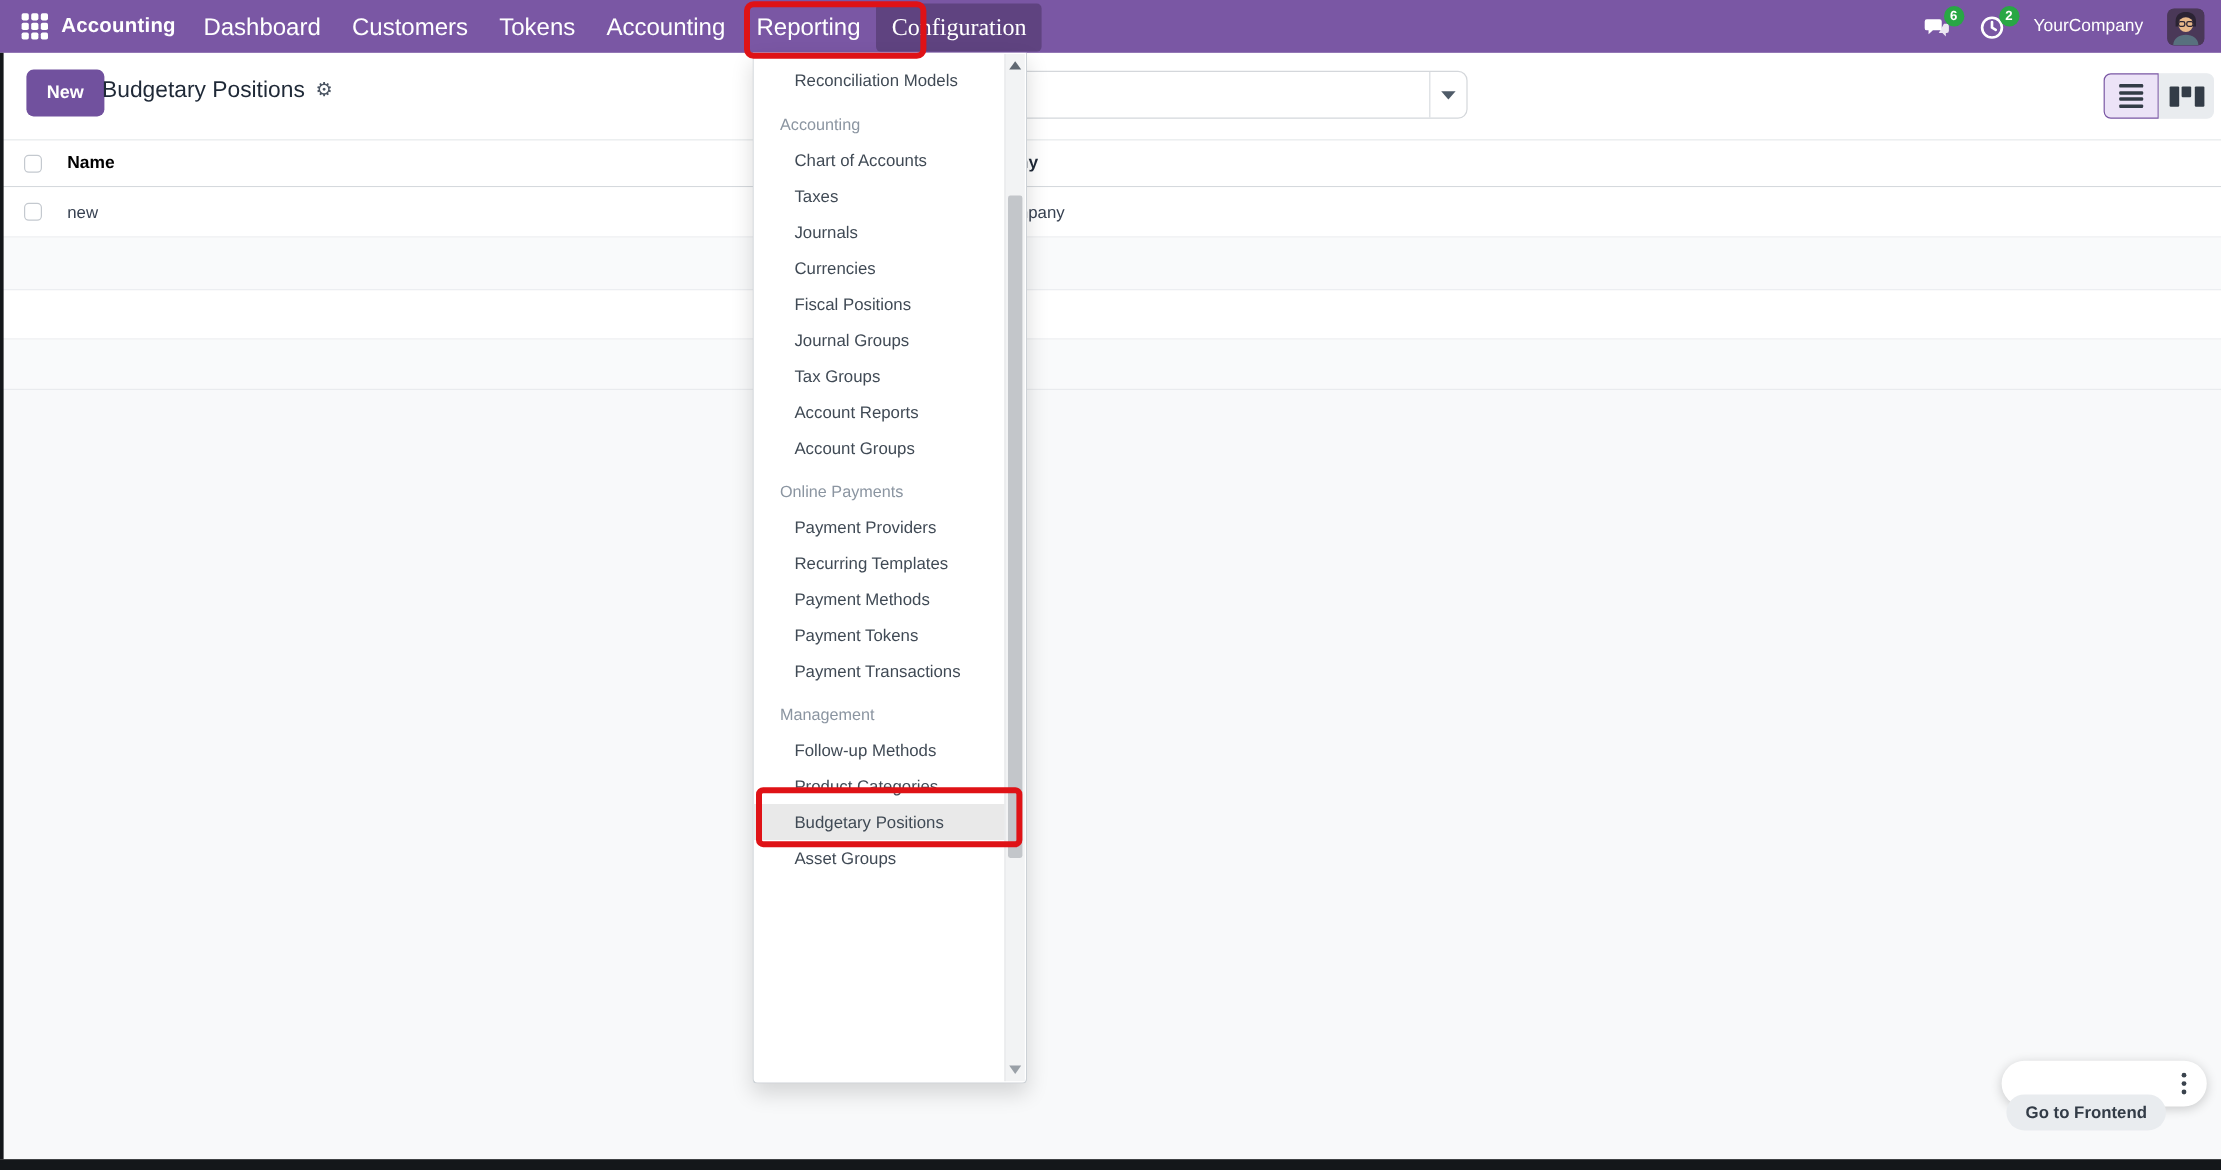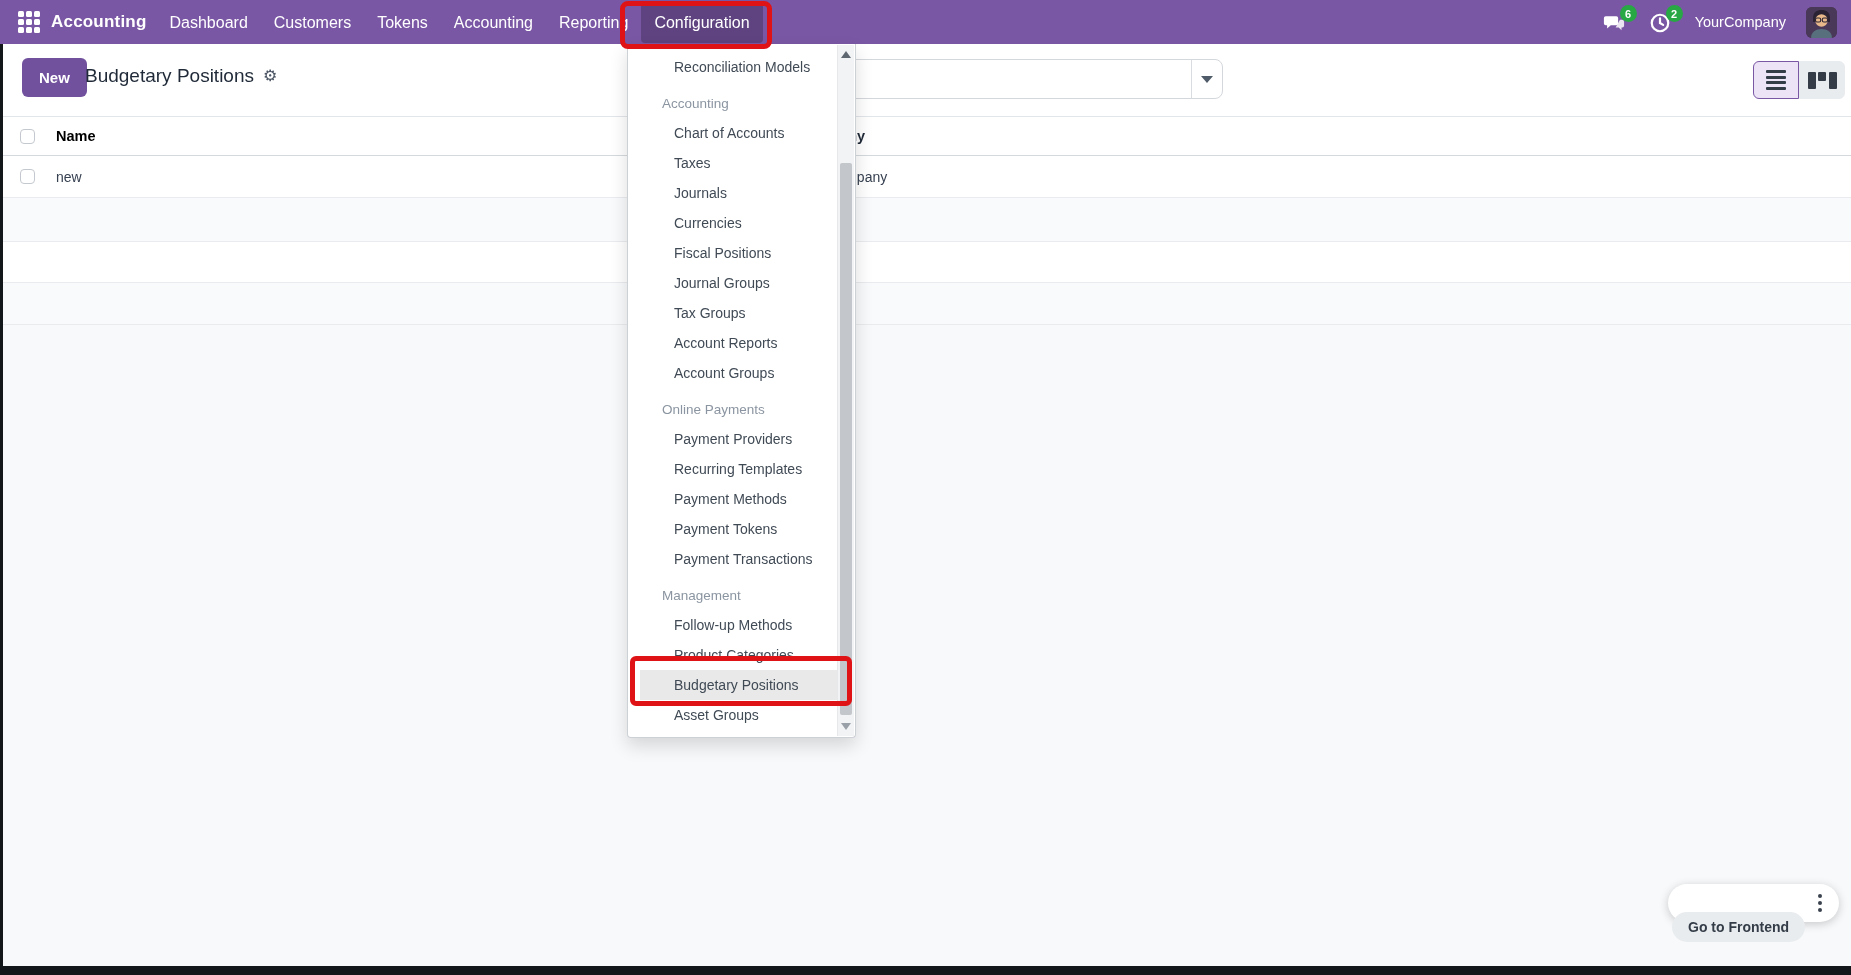--- a/index.html
+++ b/index.html
@@ -17,22 +17,22 @@
     background:#7a57a4; display:flex; align-items:center; color:#fff;
     z-index:20;
   }
   .brand-wrap { display:flex; align-items:center; gap:11px; padding-left:18px; }
   .apps-grid { width:22px; height:22px; display:grid;
     grid-template-columns:repeat(3,1fr); grid-template-rows:repeat(3,1fr); gap:2px; }
   .apps-grid span { background:#fff; border-radius:1.5px; }
   .brand { font-size:17px; font-weight:bold; letter-spacing:.2px; }
   .nav-menu { display:flex; align-items:center; margin-left:10px; height:44px; }
   .nav-item { padding:0 13px; height:40px; margin-top:2px; display:flex; align-items:center;
-    font-size:16px; border-radius:4px; cursor:pointer; white-space:nowrap; }
-  .nav-item.active { background:rgba(0,0,0,.22); }
+    font-size:20px; border-radius:4px; cursor:pointer; white-space:nowrap; }
+  .nav-item.active { background:rgba(0,0,0,.22);font-family:Liberation Serif, serif; }
   .systray { margin-left:auto; display:flex; align-items:center; gap:20px; padding-right:14px; }
   .tray-icon { position:relative; width:26px; height:26px; }
   .tray-icon svg { width:22px; height:22px; display:block; margin-top:3px; }
   .badge { position:absolute; top:-4px; right:-8px; min-width:17px; height:17px;
     background:#28a745; border-radius:9px; color:#fff; font-size:11px; font-weight:bold;
     display:flex; align-items:center; justify-content:center; padding:0 4px; }
   .company-name { font-size:14.5px; }
   .avatar { width:31px; height:31px; border-radius:6px; overflow:hidden; background:#4a3858; }
   .avatar svg { width:31px; height:31px; display:block; }
 
@@ -75,23 +75,23 @@
   .t-row.stripe { background:#f9fafb; }
   .t-row.e1 { height:44px; } .t-row.e2 { height:41px; }
   .cb { width:15px; height:15px; border:1.5px solid #c4c9cf; border-radius:4px;
     background:#fff; margin-left:18px; flex:0 0 auto; cursor:pointer; }
   .t-name-h { margin-left:21px; font-size:14.5px; font-weight:bold; color:#000000; }
   .t-name-c { margin-left:21px; font-size:14px; color:#374151; }
   .t-company-h { position:absolute; left:797px; font-size:14.5px; font-weight:bold; color:#1f2937; }
   .t-company-c { position:absolute; left:797px; font-size:14px; color:#374151; }
 
   
-  .dropdown { position:absolute; left:627px; top:44px; width:229px; height:694px;
+  .dropdown { position:absolute; left:627px; top:44px; width:229px; height:859px;
     background:#fff; border:1px solid #ccd1d6; border-top:none; border-radius:0 0 4px 4px;
-    box-shadow:0 8px 18px rgba(0,0,0,.14); z-index:40; padding:8px 12px; }
+    box-shadow:0 8px 18px rgba(0,0,0,.14); z-index:40; padding:8px 0; }
   .dd-inner { width:212px; }
   .dd-item { height:30px; line-height:30px; padding-left:34px; font-size:14px; color:#404a55;
     cursor:pointer; white-space:nowrap; }
   .dd-item.highlight { background:#e9e9e9; }
   .dd-section { height:28px; line-height:28px; margin-top:8px; padding-left:22px;
     font-size:13.5px; color:#8b95a1; white-space:nowrap; }
   .dd-scrollbar { position:absolute; top:1px; right:1px; bottom:1px; width:17px;
     background:#f2f3f4; border-left:1px solid #e6e8ea; }
   .scroll-arrow { position:absolute; left:3px; width:0; height:0;
     border-left:5px solid transparent; border-right:5px solid transparent; }

